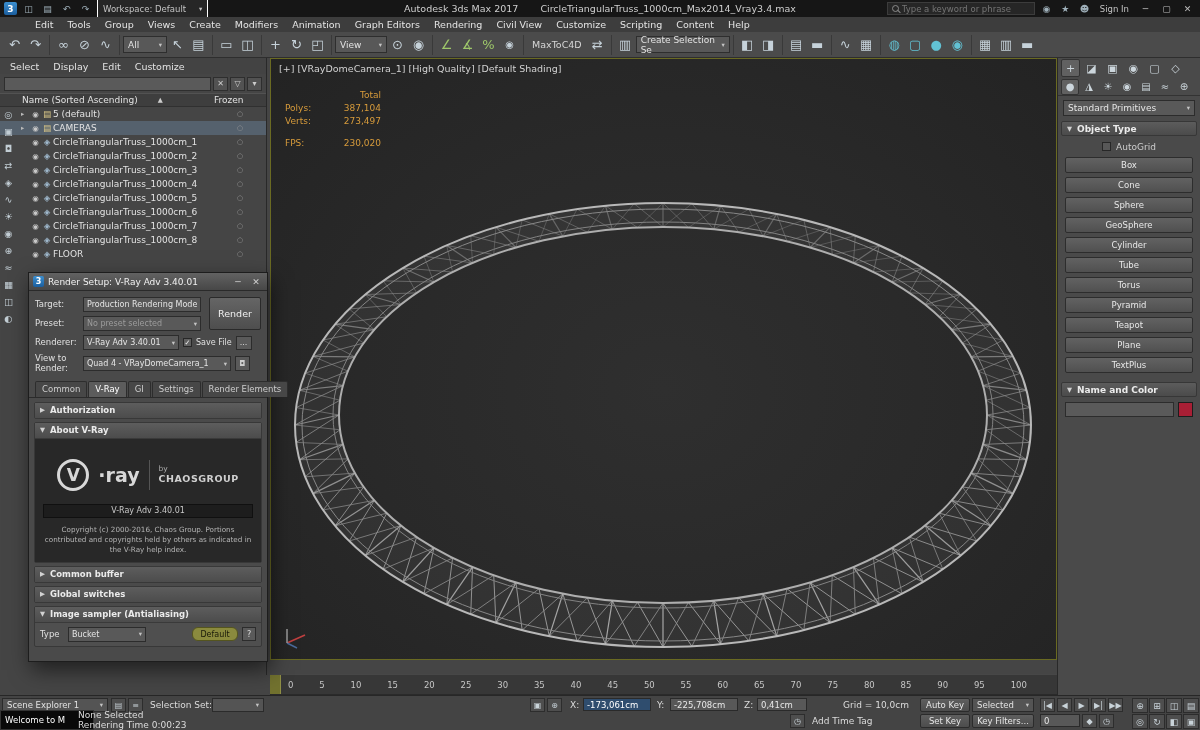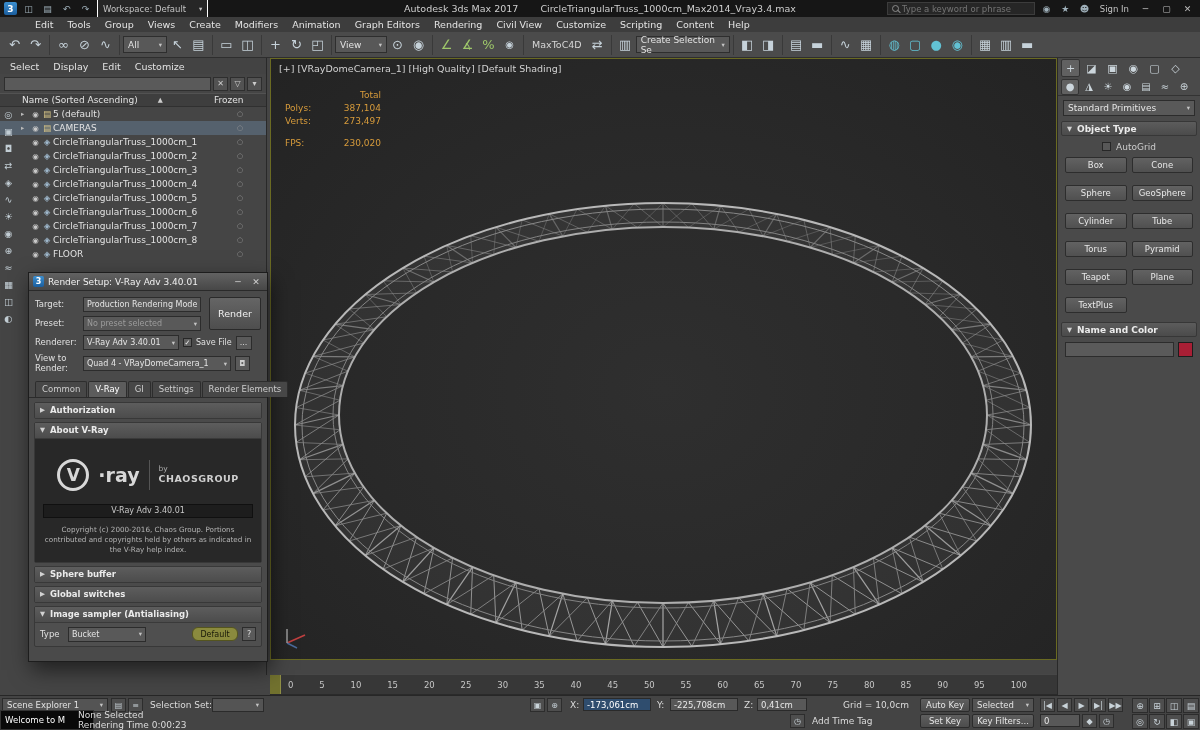--- a/index.html
+++ b/index.html
@@ -106,21 +106,21 @@
 .command-panel{left:1057px;top:58px;width:143px;height:637px;background:#4a4a4a;border-left:1px solid #292929;display:flex;flex-direction:column}
 .cp-tabs{display:flex;align-items:center;height:20px;gap:2px;padding:0 3px}
 .cp-tab{width:19px;height:18px;display:flex;align-items:center;justify-content:center;font-size:11px;color:#ccd6dc}
 .cp-sub{display:flex;align-items:center;height:18px;gap:1px;padding:0 3px;border-bottom:1px solid #333}
 .cp-sub .cp-tab{width:18px;height:16px;font-size:10px}
 .cp-tab.active{background:#616161;border:1px solid #333;border-radius:2px}
 .cp-dd-row{padding:4px 5px 3px}
 .cp-dd{height:16px;background:#595959;border:1px solid #2c2c2c;display:flex;align-items:center;justify-content:space-between;padding:0 4px;font-size:9px;color:#e5e5e5}
 .cp-roll-head{height:15px;margin:2px 3px;background:linear-gradient(#5c5c5c,#4b4b4b);border:1px solid #373737;border-radius:2px;display:flex;align-items:center;gap:5px;padding:0 5px;font-size:9px;font-weight:bold;color:#ebebeb}
 .autogrid{height:17px;display:flex;align-items:center;justify-content:center;gap:5px;font-size:9px;color:#cdcdcd}
-.cp-grid{display:grid;grid-template-columns:1fr 1fr;gap:12px 5px;padding:2px 7px 7px}
+.cp-grid{display:grid;grid-template-columns:1fr;gap:4px 5px;padding:2px 7px 7px}
 .cp-btn{height:16px;background:linear-gradient(#626262,#505050);border:1px solid #2d2d2d;border-radius:2px;display:flex;align-items:center;justify-content:center;font-size:8.5px;color:#e8e8e8}
 .nc-row{display:flex;gap:4px;padding:3px 7px}
 .nc-field{flex:1;height:15px;background:#5a5a5a;border:1px solid #2c2c2c}
 .swatch{width:15px;height:15px;border:1px solid #1d1d1d}
 
 .statusbar{left:0;top:695px;width:1200px;height:35px;background:#444;border-top:1px solid #272727}
 .sb{position:absolute;font-size:9px;color:#dcdcdc;white-space:nowrap}
 .sb-dd{background:#545454;border:1px solid #2b2b2b;display:flex;align-items:center;justify-content:space-between;gap:4px;padding:0 4px;font-size:8.5px;height:14px;color:#e2e2e2}
 .sb-btn{background:linear-gradient(#5f5f5f,#4d4d4d);border:1px solid #2b2b2b;border-radius:2px;display:flex;align-items:center;justify-content:center;font-size:8.5px;height:14px;color:#e6e6e6}
 .sb-ico{width:15px;height:14px;background:#4e4e4e;border:1px solid #2d2d2d;display:flex;align-items:center;justify-content:center;font-size:8px;color:#c9d3d9}
@@ -694,21 +694,21 @@
           <div class="version-bar">V-Ray Adv 3.40.01</div>
           <div class="copyright">
             <span>Copyright (c) 2000-2016, Chaos Group.</span>
             <span>Portions contributed and copyrights held by others as indicated in the V-Ray help index.</span>
           </div>
         </div>
       </div>
       <div class="rollout">
         <div class="roll-head">
             <span class="roll-arrow">▶</span>
-            <span>Sphere buffer</span>
+            <span>Common buffer</span>
           </div>
       </div>
       <div class="rollout">
         <div class="roll-head">
             <span class="roll-arrow">▶</span>
             <span>Global switches</span>
           </div>
       </div>
       <div class="rollout">
         <div class="roll-head">

